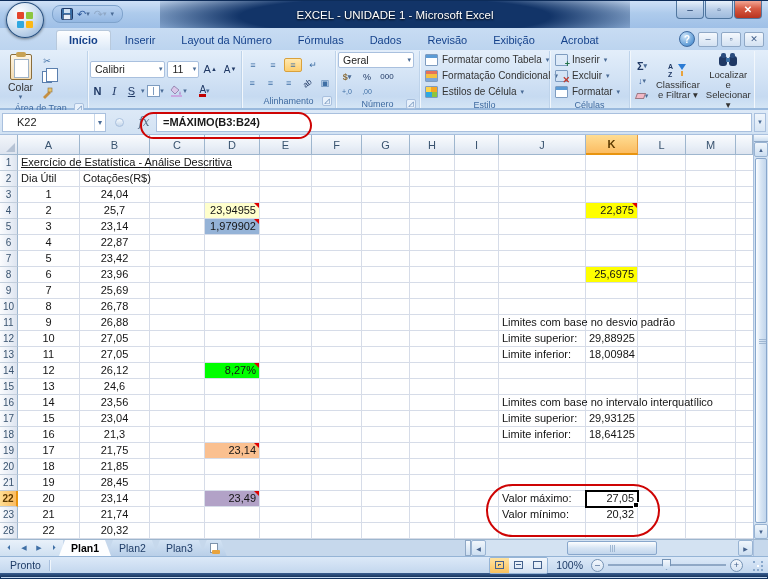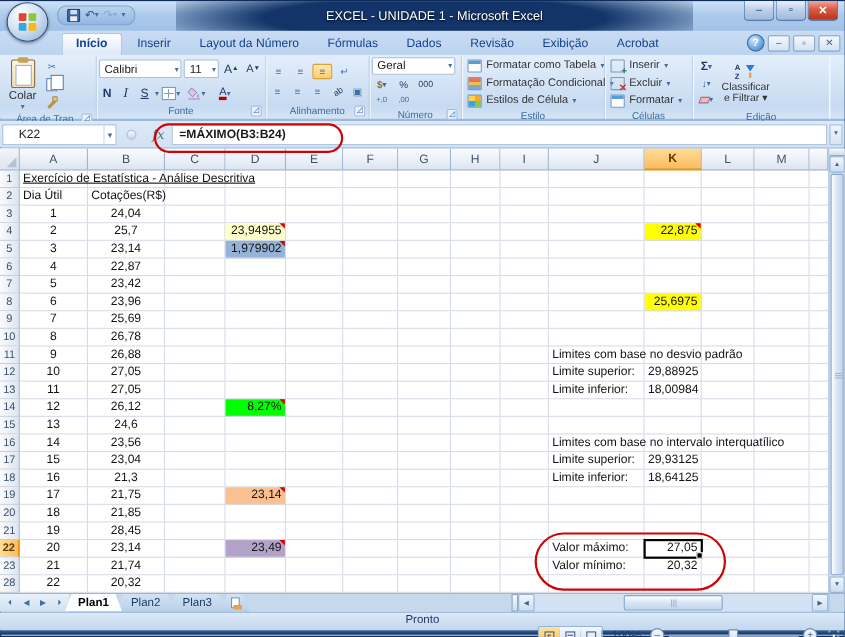--- a/index.html
+++ b/index.html
@@ -145,21 +145,21 @@
   .hs-btn{width:15px;border:1px solid #98B3D2;border-radius:2px;background:linear-gradient(#F0F6FC,#CCDEF1);
     color:#44618C;font-size:6px;display:flex;align-items:center;justify-content:center;}
   .htrack{flex:1;display:flex;padding:1px 0;}
   .hthumb{width:90px;margin:0 auto;background:linear-gradient(#FDFEFF,#D7E5F4 50%,#C2D6EC);
     border:1px solid #88A7CC;border-radius:2px;position:relative;}
   .hthumb::after{content:"";position:absolute;top:3px;left:50%;height:7px;width:1px;background:#9FB7D2;
     box-shadow:2px 0 #9FB7D2,-2px 0 #9FB7D2;}
   .tcorner{width:15px;background:#C6D8EC;border-left:1px solid #A9C0DE;}
   
   .statusbar{height:17px;background:linear-gradient(#DCE9F8,#C3D7EE);border-top:1px solid #95B4D6;
-    display:flex;align-items:center;font-size:10.5px;color:#1E3C67;padding:0 2px;flex-direction:column;}
+    display:flex;align-items:center;font-size:10.5px;color:#1E3C67;padding:0 2px;}
   .sb-mode{padding:0 8px;}
   .sb-div{width:1px;height:11px;background:#A9C0DE;box-shadow:1px 0 #F0F6FC;}
   .sb-right{margin-left:auto;display:flex;align-items:center;gap:4px;padding-right:2px;}
   .viewbtns{display:flex;border:1px solid #95B4D6;border-radius:2px;overflow:hidden;}
   .vb{width:19px;height:15px;background:linear-gradient(#F4F8FD,#D4E2F2);display:flex;align-items:center;justify-content:center;}
   .vb.active{background:linear-gradient(#FFE3A0,#F9C25E);}
   .vb .g{width:9px;height:8px;border:1px solid #44618C;position:relative;}
   .vb .g.grid::after{content:"";position:absolute;left:2px;top:2px;right:2px;bottom:2px;
     border-left:1px solid #44618C;border-top:1px solid #44618C;}
   .vb .g.page::after{content:"";position:absolute;left:1px;right:1px;top:2px;height:1px;background:#44618C;}
@@ -312,22 +312,20 @@
                 <rect x="1" y="10" width="11" height="2" fill="#C9A8E0"></rect>
               </svg>
             <span class="dd">▾</span>
             </span>
           <span class="sbtn" style="width:24px">
             <span style="font-size:10px;color:#1F3864;border-bottom:3px solid #C00000;line-height:9px;">A</span>
             <span class="dd">▾</span>
             </span>
         </div>
       </div>
-      <div class="rgroup-label"><span>Fonte</span>
-        <span class="launcher">◿</span></div>
     </div>
 
     <div class="rgroup" style="width:94px">
       <div class="rgroup-body" style="flex-direction:column;justify-content:center;gap:2px;">
         <div class="frow" style="height:16px">
           <span class="sbtn">≡</span>
           <span class="sbtn">≡</span>
           <span class="sbtn sel-amber">≡</span>
           <span class="sbtn">↵</span>
         </div>
@@ -440,20 +438,31 @@
         </div>
         <div class="twoline">
           <svg width="20" height="16" viewBox="0 0 20 16">
               <text x="0" y="7" font-size="7" font-weight="bold" fill="#1F3864" font-family="sans-serif">A</text>
               <text x="0" y="15" font-size="7" font-weight="bold" fill="#1F3864" font-family="sans-serif">Z</text>
               <path d="M10 2 L18 2 L14 8 Z" fill="#2B7BD4"></path>
               <path d="M13 9 L15 9 L15 14 L13 14 Z" fill="#E8A33D"></path>
             </svg>
           <span><span>Classificar</span><br>
           <span>e Filtrar ▾</span></span>
+        </div>
+        <div class="twoline">
+          <svg width="20" height="16" viewBox="0 0 20 16">
+              <rect x="1" y="4" width="8" height="10" rx="3" fill="#1F3864"></rect>
+              <rect x="11" y="4" width="8" height="10" rx="3" fill="#1F3864"></rect>
+              <rect x="8" y="6" width="4" height="4" fill="#3A6EA5"></rect>
+              <rect x="3" y="1" width="5" height="5" rx="2" fill="#2B4C7E"></rect>
+              <rect x="12" y="1" width="5" height="5" rx="2" fill="#2B4C7E"></rect>
+            </svg>
+          <span><span>Localizar e</span><br>
+          <span>Selecionar ▾</span></span>
         </div>
       </div>
       <div class="rgroup-label"><span>Edição</span></div>
     </div>
   </div>
 
   <div class="formulabar">
     <div class="namebox">
       <span>K22</span>
       <span class="arrow">▾</span>

